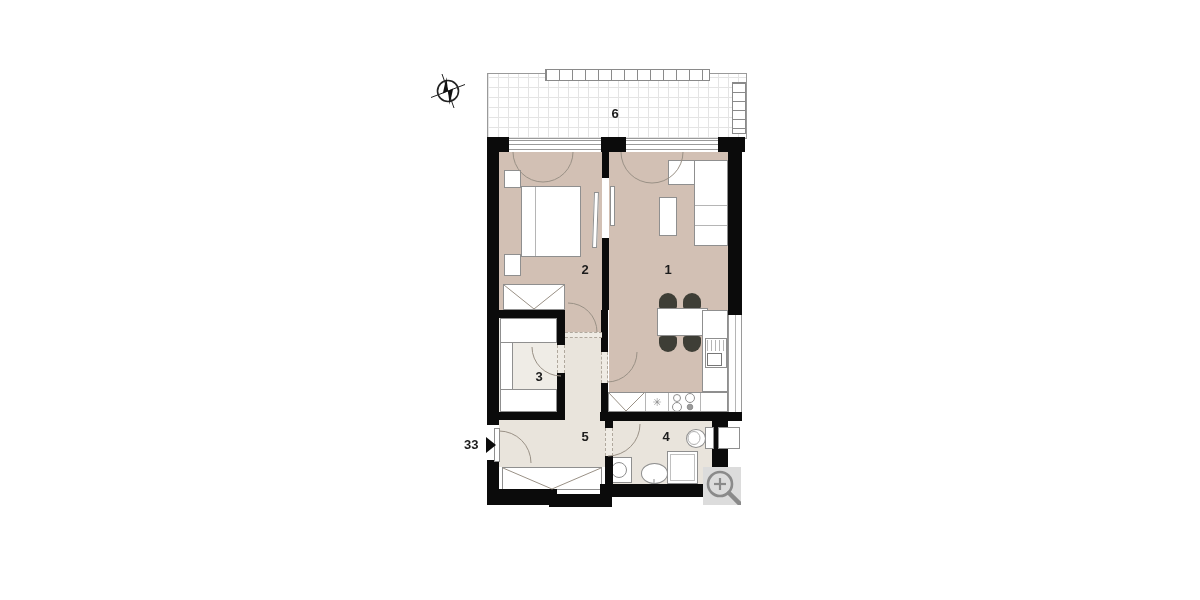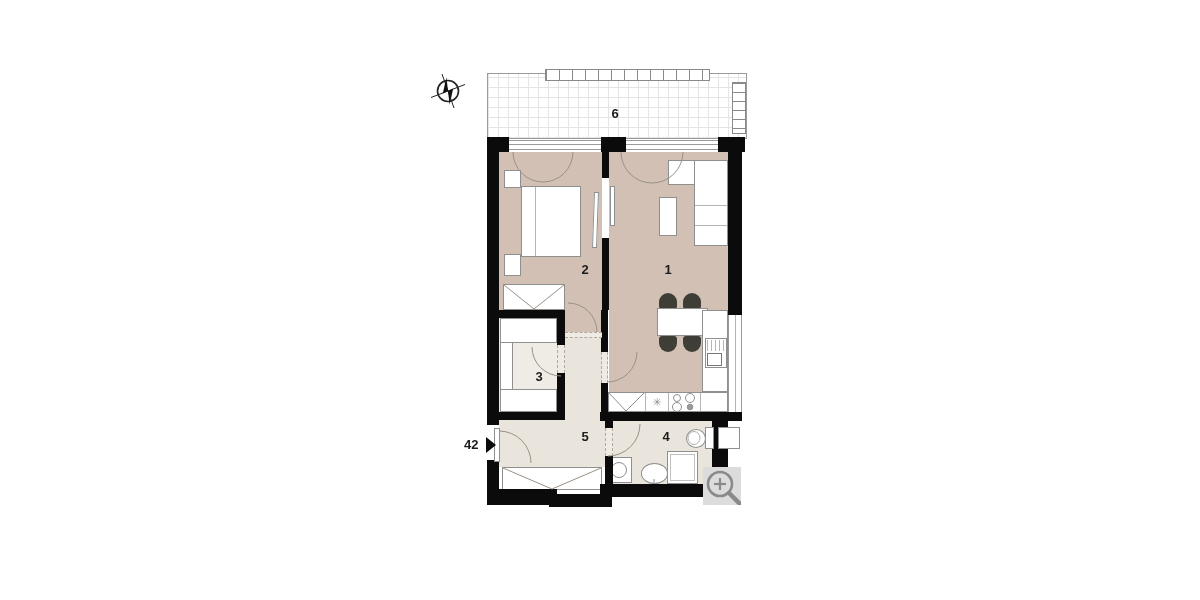--- a/index.html
+++ b/index.html
@@ -177,21 +177,21 @@
     <ellipse cx="694" cy="438" rx="6" ry="6.5" fill="none" stroke="#b0b0b0"></ellipse>
   </svg>
 
   <span class="roomlabel" style="left:659px;top:263px;">1</span>
   <span class="roomlabel" style="left:576px;top:263px;">2</span>
   <span class="roomlabel" style="left:530px;top:370px;">3</span>
   <span class="roomlabel" style="left:657px;top:430px;">4</span>
   <span class="roomlabel" style="left:576px;top:430px;">5</span>
   <span class="roomlabel" style="left:606px;top:107px;">6</span>
 
-  <span class="entrnum" style="left:464px;top:437px;">42</span>
+  <span class="entrnum" style="left:464px;top:437px;">33</span>
   <div class="tri" style="left:486px;top:437px;"></div>
 
   <div class="zoombtn" style="left:703px;top:467px;width:38px;height:38px;">
     <svg width="38" height="38" viewBox="0 0 38 38">
       <circle cx="17" cy="17" r="12" fill="none" stroke="#8a8a8a" stroke-width="2.6"></circle>
       <line x1="11" y1="17" x2="23" y2="17" stroke="#8a8a8a" stroke-width="2.2"></line>
       <line x1="17" y1="11" x2="17" y2="23" stroke="#8a8a8a" stroke-width="2.2"></line>
       <line x1="26" y1="26" x2="37" y2="37" stroke="#8a8a8a" stroke-width="4.5" stroke-linecap="round"></line>
     </svg>
   </div>

